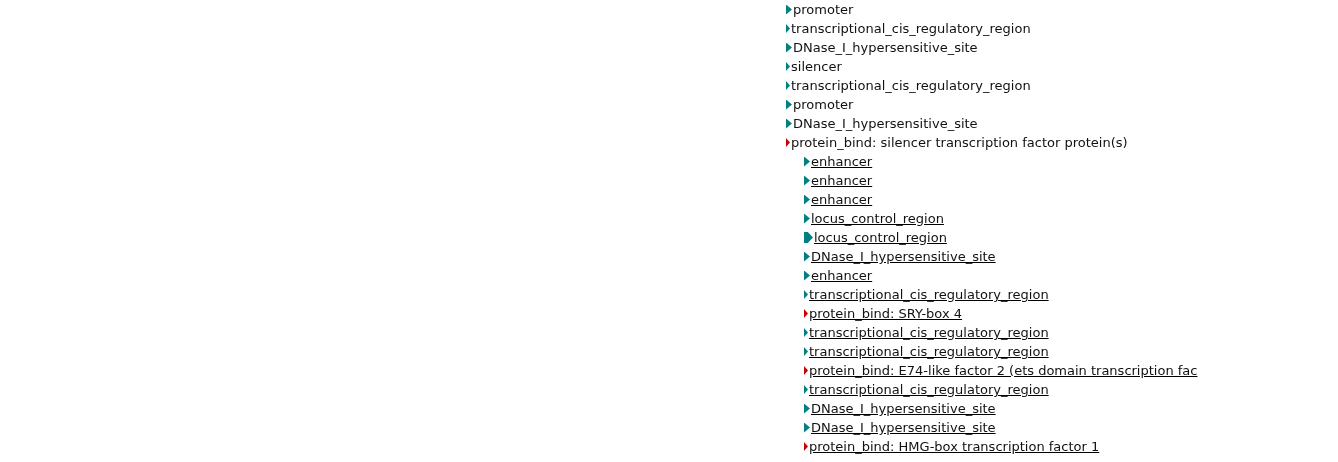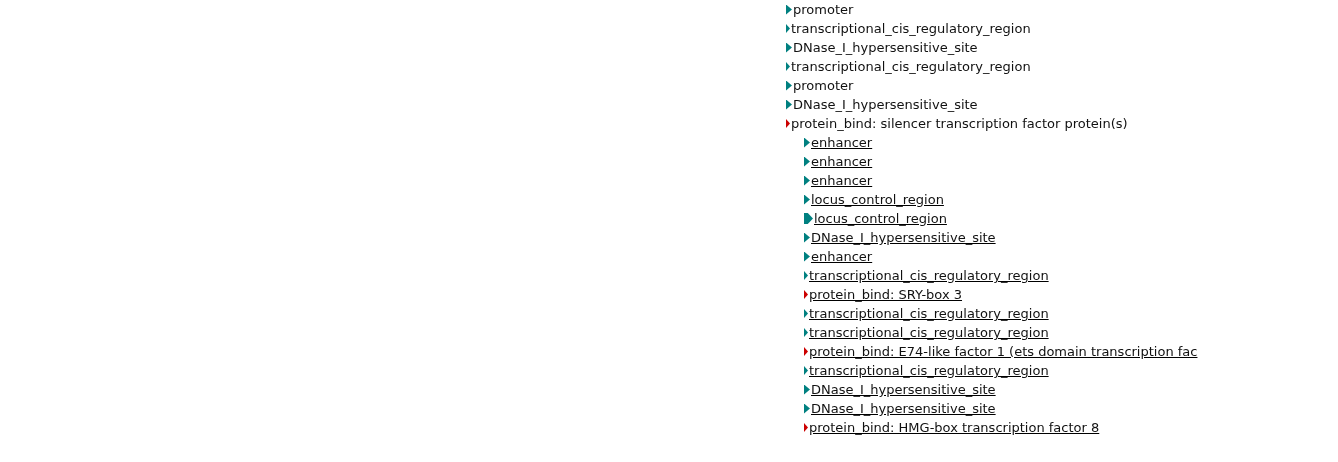--- a/index.html
+++ b/index.html
@@ -45,20 +45,24 @@
   <div class="row indent-0">
     <span class="tri s" style="background: rgb(0, 128, 128);"></span>
     <span class="label">transcriptional_cis_regulatory_region</span>
   </div>
 
   <div class="row indent-0">
     <span class="tri m" style="background: rgb(0, 128, 128);"></span>
     <span class="label">DNase_I_hypersensitive_site</span>
   </div>
 
+  <div class="row indent-0">
+    <span class="tri s" style="background: rgb(0, 128, 128);"></span>
+    <span class="label">silencer</span>
+  </div>
 
   <div class="row indent-0">
     <span class="tri s" style="background: rgb(0, 128, 128);"></span>
     <span class="label">transcriptional_cis_regulatory_region</span>
   </div>
 
   <div class="row indent-0">
     <span class="tri m" style="background: rgb(0, 128, 128);"></span>
     <span class="label">promoter</span>
   </div>
@@ -108,51 +112,51 @@
     <span class="label">enhancer</span>
   </div>
 
   <div class="row indent-1">
     <span class="tri s" style="background: rgb(0, 128, 128);"></span>
     <span class="label">transcriptional_cis_regulatory_region</span>
   </div>
 
   <div class="row indent-1">
     <span class="tri s" style="background: rgb(204, 0, 0);"></span>
-    <span class="label">protein_bind: SRY-box 3</span>
+    <span class="label">protein_bind: SRY-box 4</span>
   </div>
 
   <div class="row indent-1">
     <span class="tri s" style="background: rgb(0, 128, 128);"></span>
     <span class="label">transcriptional_cis_regulatory_region</span>
   </div>
 
   <div class="row indent-1">
     <span class="tri s" style="background: rgb(0, 128, 128);"></span>
     <span class="label">transcriptional_cis_regulatory_region</span>
   </div>
 
   <div class="row indent-1">
     <span class="tri s" style="background: rgb(204, 0, 0);"></span>
-    <span class="label">protein_bind: E74-like factor 1 (ets domain transcription fac</span>
+    <span class="label">protein_bind: E74-like factor 2 (ets domain transcription fac</span>
   </div>
 
   <div class="row indent-1">
     <span class="tri s" style="background: rgb(0, 128, 128);"></span>
     <span class="label">transcriptional_cis_regulatory_region</span>
   </div>
 
   <div class="row indent-1">
     <span class="tri m" style="background: rgb(0, 128, 128);"></span>
     <span class="label">DNase_I_hypersensitive_site</span>
   </div>
 
   <div class="row indent-1">
     <span class="tri m" style="background: rgb(0, 128, 128);"></span>
     <span class="label">DNase_I_hypersensitive_site</span>
   </div>
 
   <div class="row indent-1">
     <span class="tri s" style="background: rgb(204, 0, 0);"></span>
-    <span class="label">protein_bind: HMG-box transcription factor 8</span>
+    <span class="label">protein_bind: HMG-box transcription factor 1</span>
   </div>
 </div>
 </div>
 
 </body></html>

